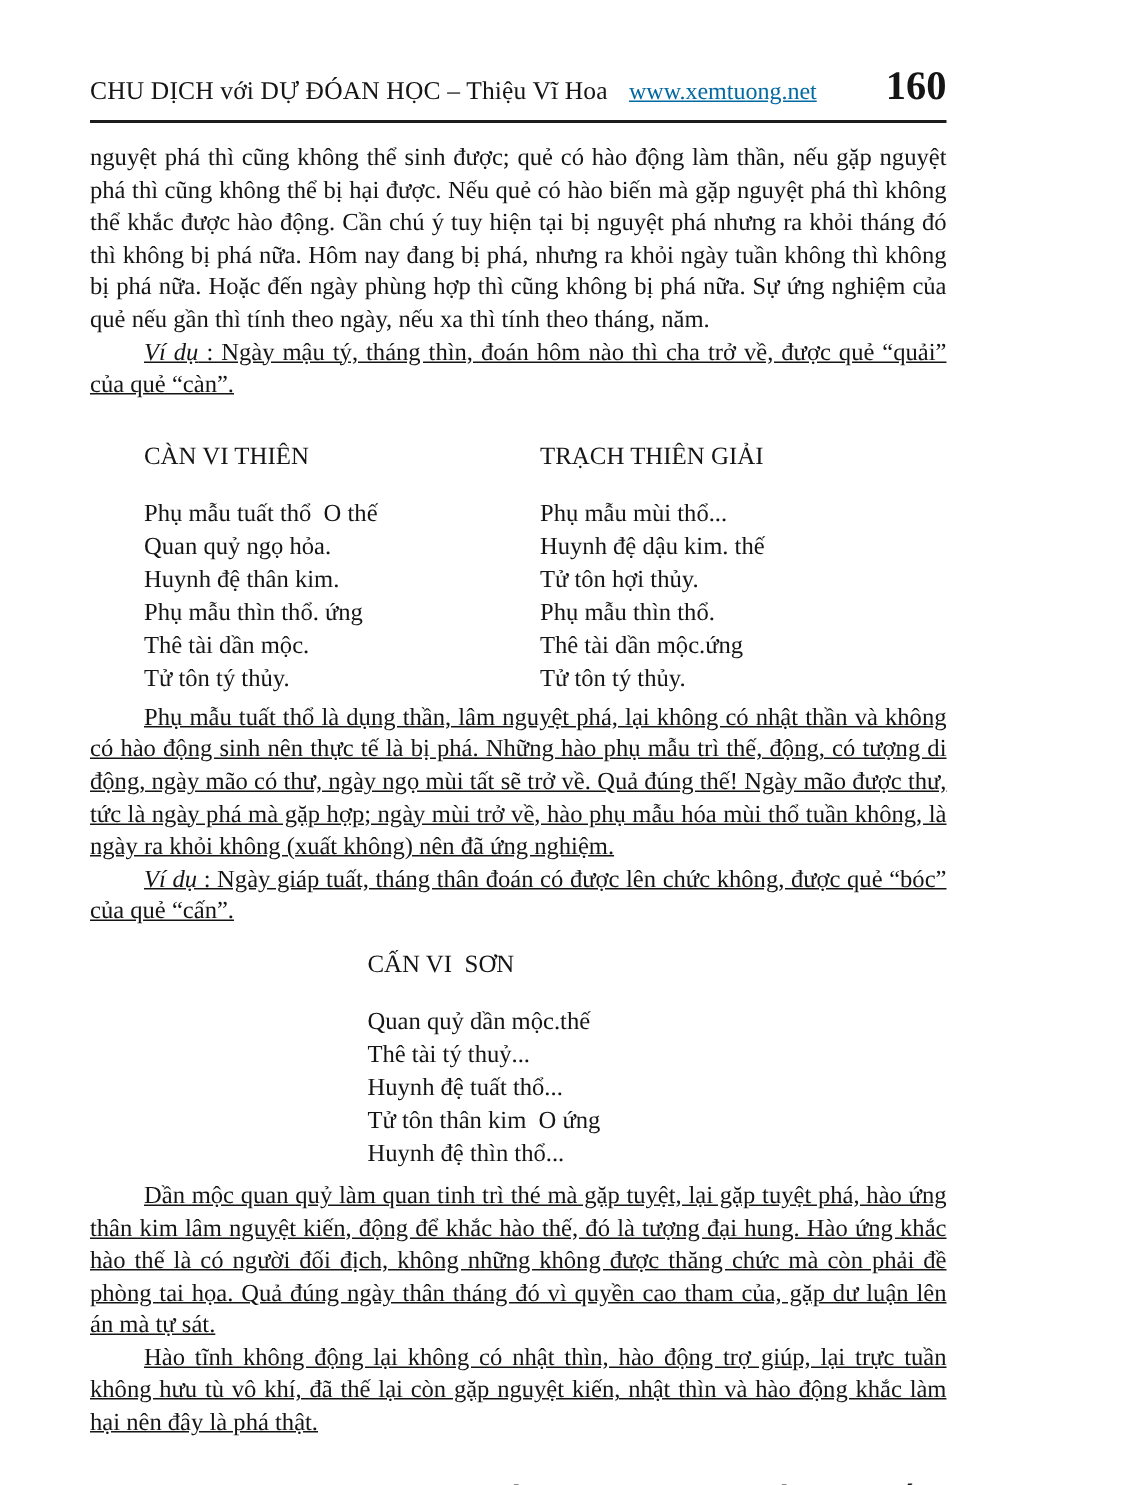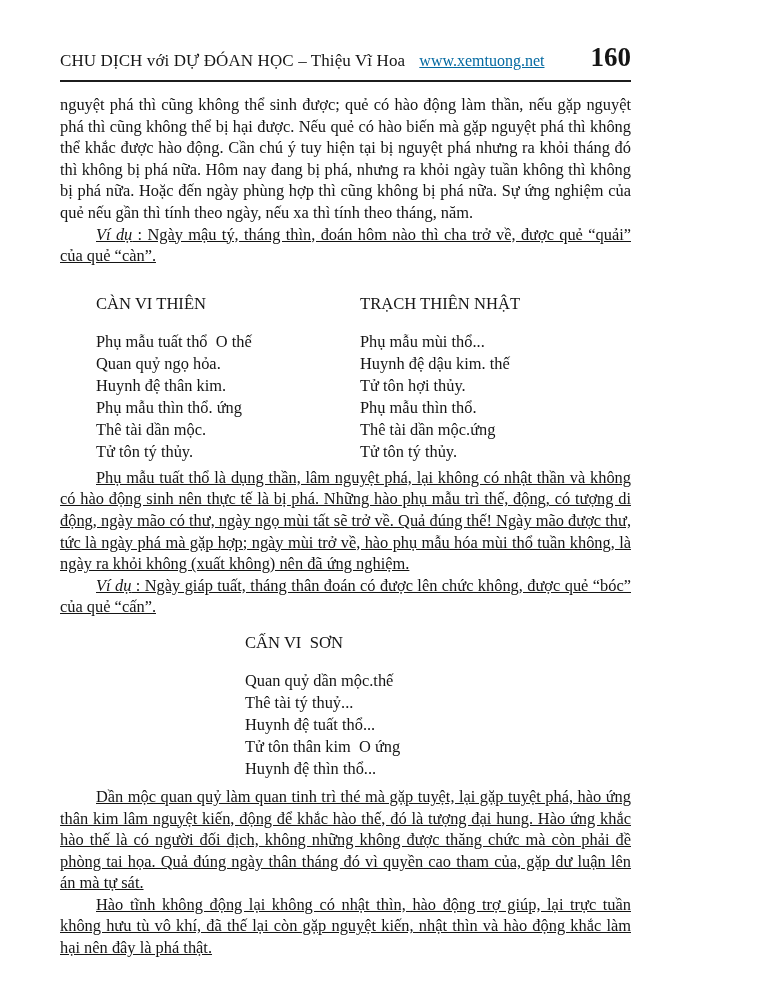--- a/index.html
+++ b/index.html
@@ -102,21 +102,21 @@
       <div class="hex-col-left">
         <div class="hex-title">CÀN VI THIÊN</div>
         <div class="hex-line">Phụ mẫu tuất thổ  O thế</div>
         <div class="hex-line">Quan quỷ ngọ hỏa.</div>
         <div class="hex-line">Huynh đệ thân kim.</div>
         <div class="hex-line">Phụ mẫu thìn thổ. ứng</div>
         <div class="hex-line">Thê tài dần mộc.</div>
         <div class="hex-line">Tử tôn tý thủy.</div>
       </div>
       <div class="hex-col-right">
-        <div class="hex-title">TRẠCH THIÊN NHẬT</div>
+        <div class="hex-title">TRẠCH THIÊN GIẢI</div>
         <div class="hex-line">Phụ mẫu mùi thổ...</div>
         <div class="hex-line">Huynh đệ dậu kim. thế</div>
         <div class="hex-line">Tử tôn hợi thủy.</div>
         <div class="hex-line">Phụ mẫu thìn thổ.</div>
         <div class="hex-line">Thê tài dần mộc.ứng</div>
         <div class="hex-line">Tử tôn tý thủy.</div>
       </div>
     </div>
 
     <p class="para indent">Phụ mẫu tuất thổ là dụng thần, lâm nguyệt phá, lại không có nhật thần và không có hào động sinh nên thực tế là bị phá. Những hào phụ mẫu trì thế, động, có tượng di động, ngày mão có thư, ngày ngọ mùi tất sẽ trở về. Quả đúng thế! Ngày mão được thư, tức là ngày phá mà gặp hợp; ngày mùi trở về, hào phụ mẫu hóa mùi thổ tuần không, là ngày ra khỏi không (xuất không) nên đã ứng nghiệm.</p>

